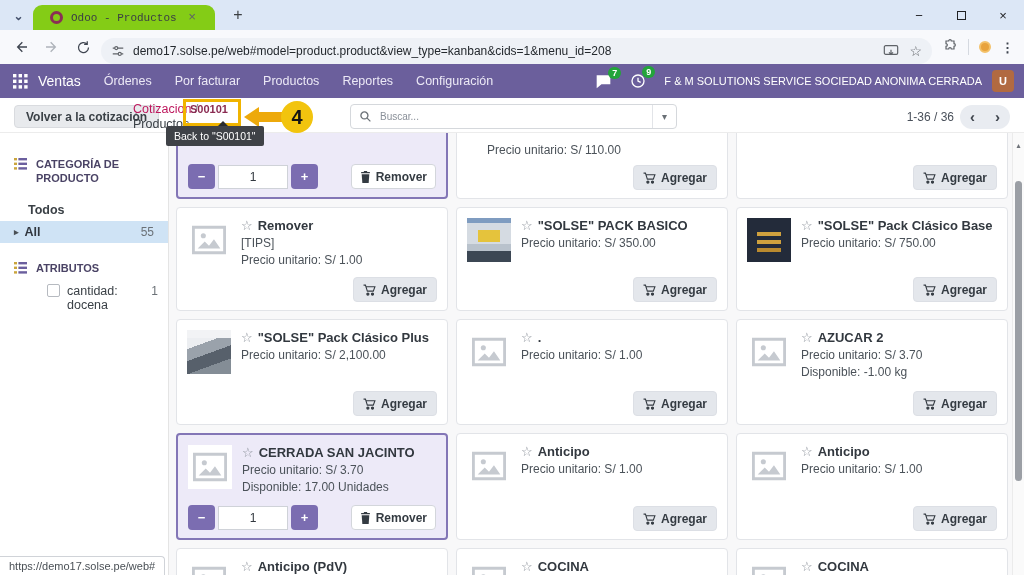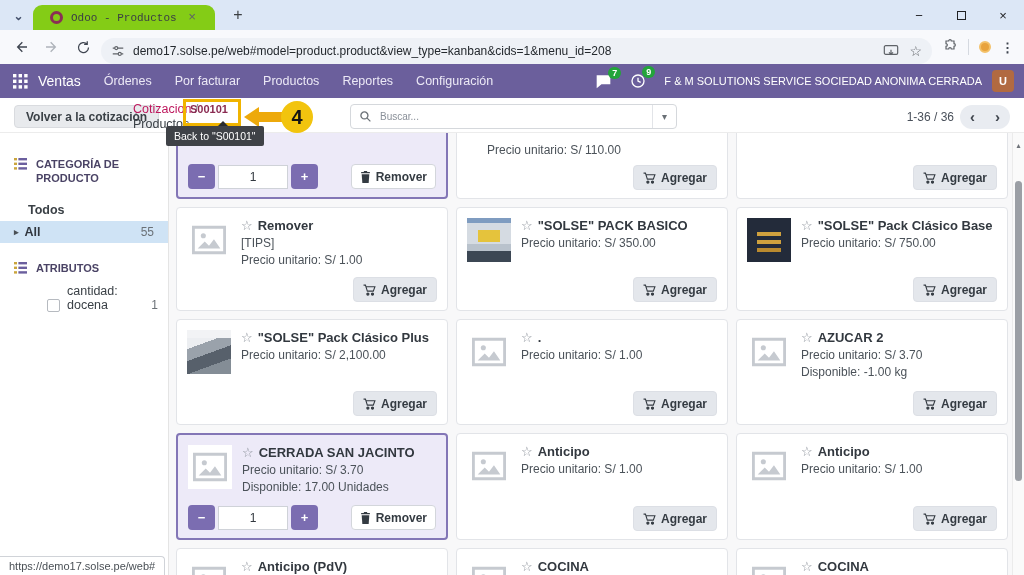--- a/index.html
+++ b/index.html
@@ -82,21 +82,21 @@
 
   
   .sidebar{position:absolute;top:133px;left:0;width:169px;bottom:0;background:#fff;border-right:1px solid #e4e4e4;}
   .s-header{position:absolute;left:14px;display:flex;gap:8px;font-size:11px;font-weight:700;color:#4a4365;line-height:14px;}
   .listicon{flex:0 0 14px;margin-top:1px;display:flex;}
   .s-todos{position:absolute;left:28px;top:70px;font-size:12.5px;font-weight:700;color:#3a4046;}
   .s-all{position:absolute;left:0;right:0;top:88px;height:22px;background:#cfe3f5;display:flex;align-items:center;
     padding:0 14px;font-size:12.5px;font-weight:700;color:#323840;}
   .s-all .caret{font-size:9px;color:#4a5056;margin-right:6px;}
   .s-count{margin-left:auto;color:#6b7177;font-weight:400;font-size:12px;}
-  .s-check{position:absolute;left:14px;right:10px;top:151px;display:flex;align-items:flex-end;font-size:12.5px;color:#3a4046;padding-left:33px;}
+  .s-check{position:absolute;left:14px;right:10px;top:151px;display:flex;align-items:flex-start;font-size:12.5px;color:#3a4046;padding-left:33px;}
   .checkbox{width:13px;height:13px;border:1px solid #b6bac0;border-radius:2px;background:#fff;margin-right:7px;flex:0 0 13px;}
 
   
   .kanban{position:absolute;top:133px;left:169px;width:843px;bottom:0;background:#f8f8f9;overflow:hidden;}
   .grid{display:grid;grid-template-columns:272px 272px 272px;grid-template-rows:128px 104px 106px 107px 120px;
     gap:8px;padding-left:7px;margin-top:-62px;}
   .card{background:#fff;border:1px solid #e2e4e8;border-radius:4px;display:flex;flex-direction:column;
     padding:10px 10px 8px 10px;position:relative;overflow:hidden;}
   .card.selected{background:#edeaf8;border:2px solid #8376b6;}
   .card-body{display:flex;flex:1;min-height:0;}

